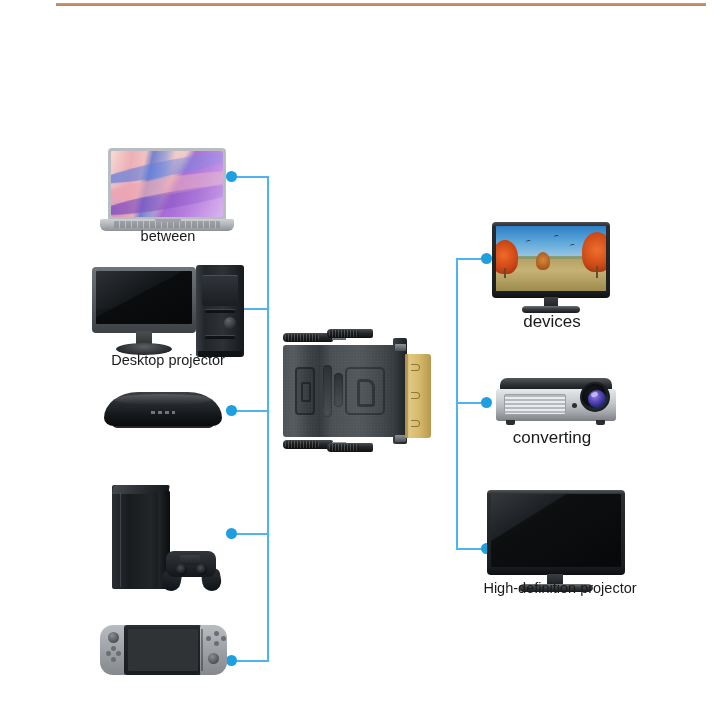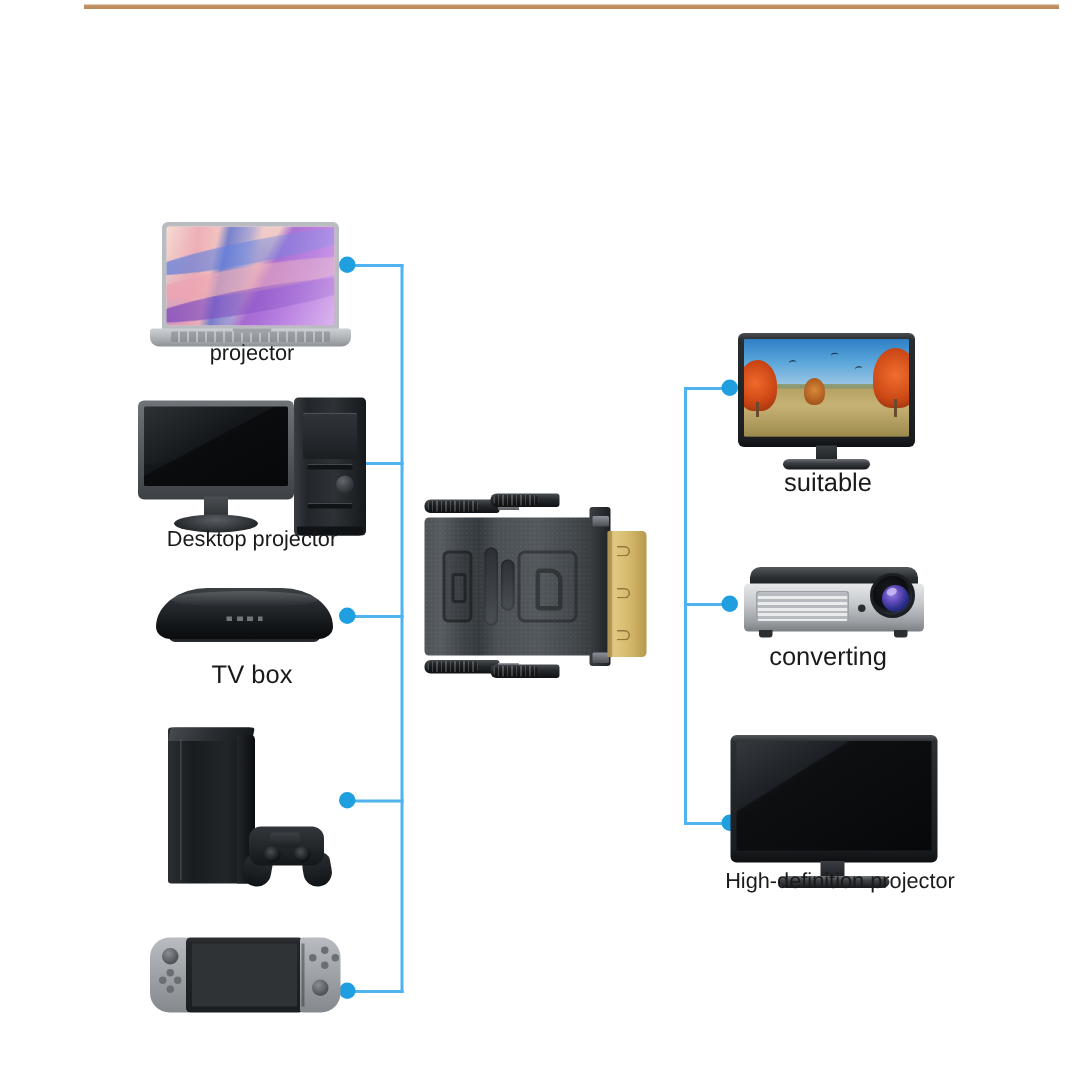--- a/index.html
+++ b/index.html
@@ -697,21 +697,21 @@
         <div class="lap-wall"></div>
         <div class="lap-wave" style="top:14%; height:22%; background:linear-gradient(90deg, rgba(86,120,220,0.75), rgba(150,180,240,0.2)); transform:rotate(-11deg);"></div>
         <div class="lap-wave" style="top:40%; height:26%; background:linear-gradient(90deg, rgba(236,160,176,0.85), rgba(250,220,210,0.3)); transform:rotate(-9deg);"></div>
         <div class="lap-wave" style="top:62%; height:24%; background:linear-gradient(90deg, rgba(120,70,190,0.8), rgba(190,140,225,0.25)); transform:rotate(-10deg);"></div>
       </div>
     </div>
     <div class="lap-base"></div>
     <div class="lap-keys"></div>
     <div class="lap-notch"></div>
   </div>
-  <div class="caption" style="left:56px; top:228px; width:224px;">projector</div>
+  <div class="caption" style="left:56px; top:228px; width:224px;">between</div>
 
   <div class="device" style="left:92px; top:265px; width:160px; height:95px;">
     <div class="dk-mon-body">
       <div class="dk-mon-screen">
         <div class="dk-mon-glare"></div>
       </div>
     </div>
     <div class="dk-mon-neck"></div>
     <div class="dk-mon-foot"></div>
     <div class="dk-tower">
@@ -724,21 +724,20 @@
   </div>
   <div class="caption" style="left:56px; top:352px; width:224px;">Desktop projector</div>
 
   <div class="device" style="left:104px; top:392px; width:120px; height:40px;">
     <div class="tvb-slot"></div>
     <div class="tvb-body">
       <div class="tvb-gloss"></div>
       <div class="tvb-leds"></div>
     </div>
   </div>
-  <div class="caption big" style="left:56px; top:440px; width:224px;">TV box</div>
 
   <div class="device" style="left:112px; top:485px; width:130px; height:110px;">
     <div class="ps4-body">
       <div class="ps4-top"></div>
       <div class="ps4-stripe"></div>
     </div>
     <div class="ps4-side"></div>
     <div class="ps4-pad">
       <div class="ps4-grip l"></div>
       <div class="ps4-grip r"></div>
@@ -783,21 +782,21 @@
         <div class="tv1-trunk" style="left:8px; top:42px; width:2px; height:10px;"></div>
         <div class="tv1-trunk" style="right:8px; top:40px; width:2px; height:12px;"></div>
         <div class="tv1-bird" style="left:30px; top:14px;"></div>
         <div class="tv1-bird" style="left:58px; top:9px;"></div>
         <div class="tv1-bird" style="left:74px; top:18px;"></div>
       </div>
     </div>
     <div class="tv1-neck"></div>
     <div class="tv1-stand"></div>
   </div>
-  <div class="caption big" style="left:442px; top:312px; width:220px;">suitable</div>
+  <div class="caption big" style="left:442px; top:312px; width:220px;">devices</div>
 
   <div class="device" style="left:496px; top:378px; width:126px; height:50px;">
     <div class="pj-top"></div>
     <div class="pj-body">
       <div class="pj-vent"></div>
       <div class="pj-dot"></div>
     </div>
     <div class="pj-lens">
       <div class="pj-lens-glass"></div>
       <div class="pj-lens-glint"></div>

